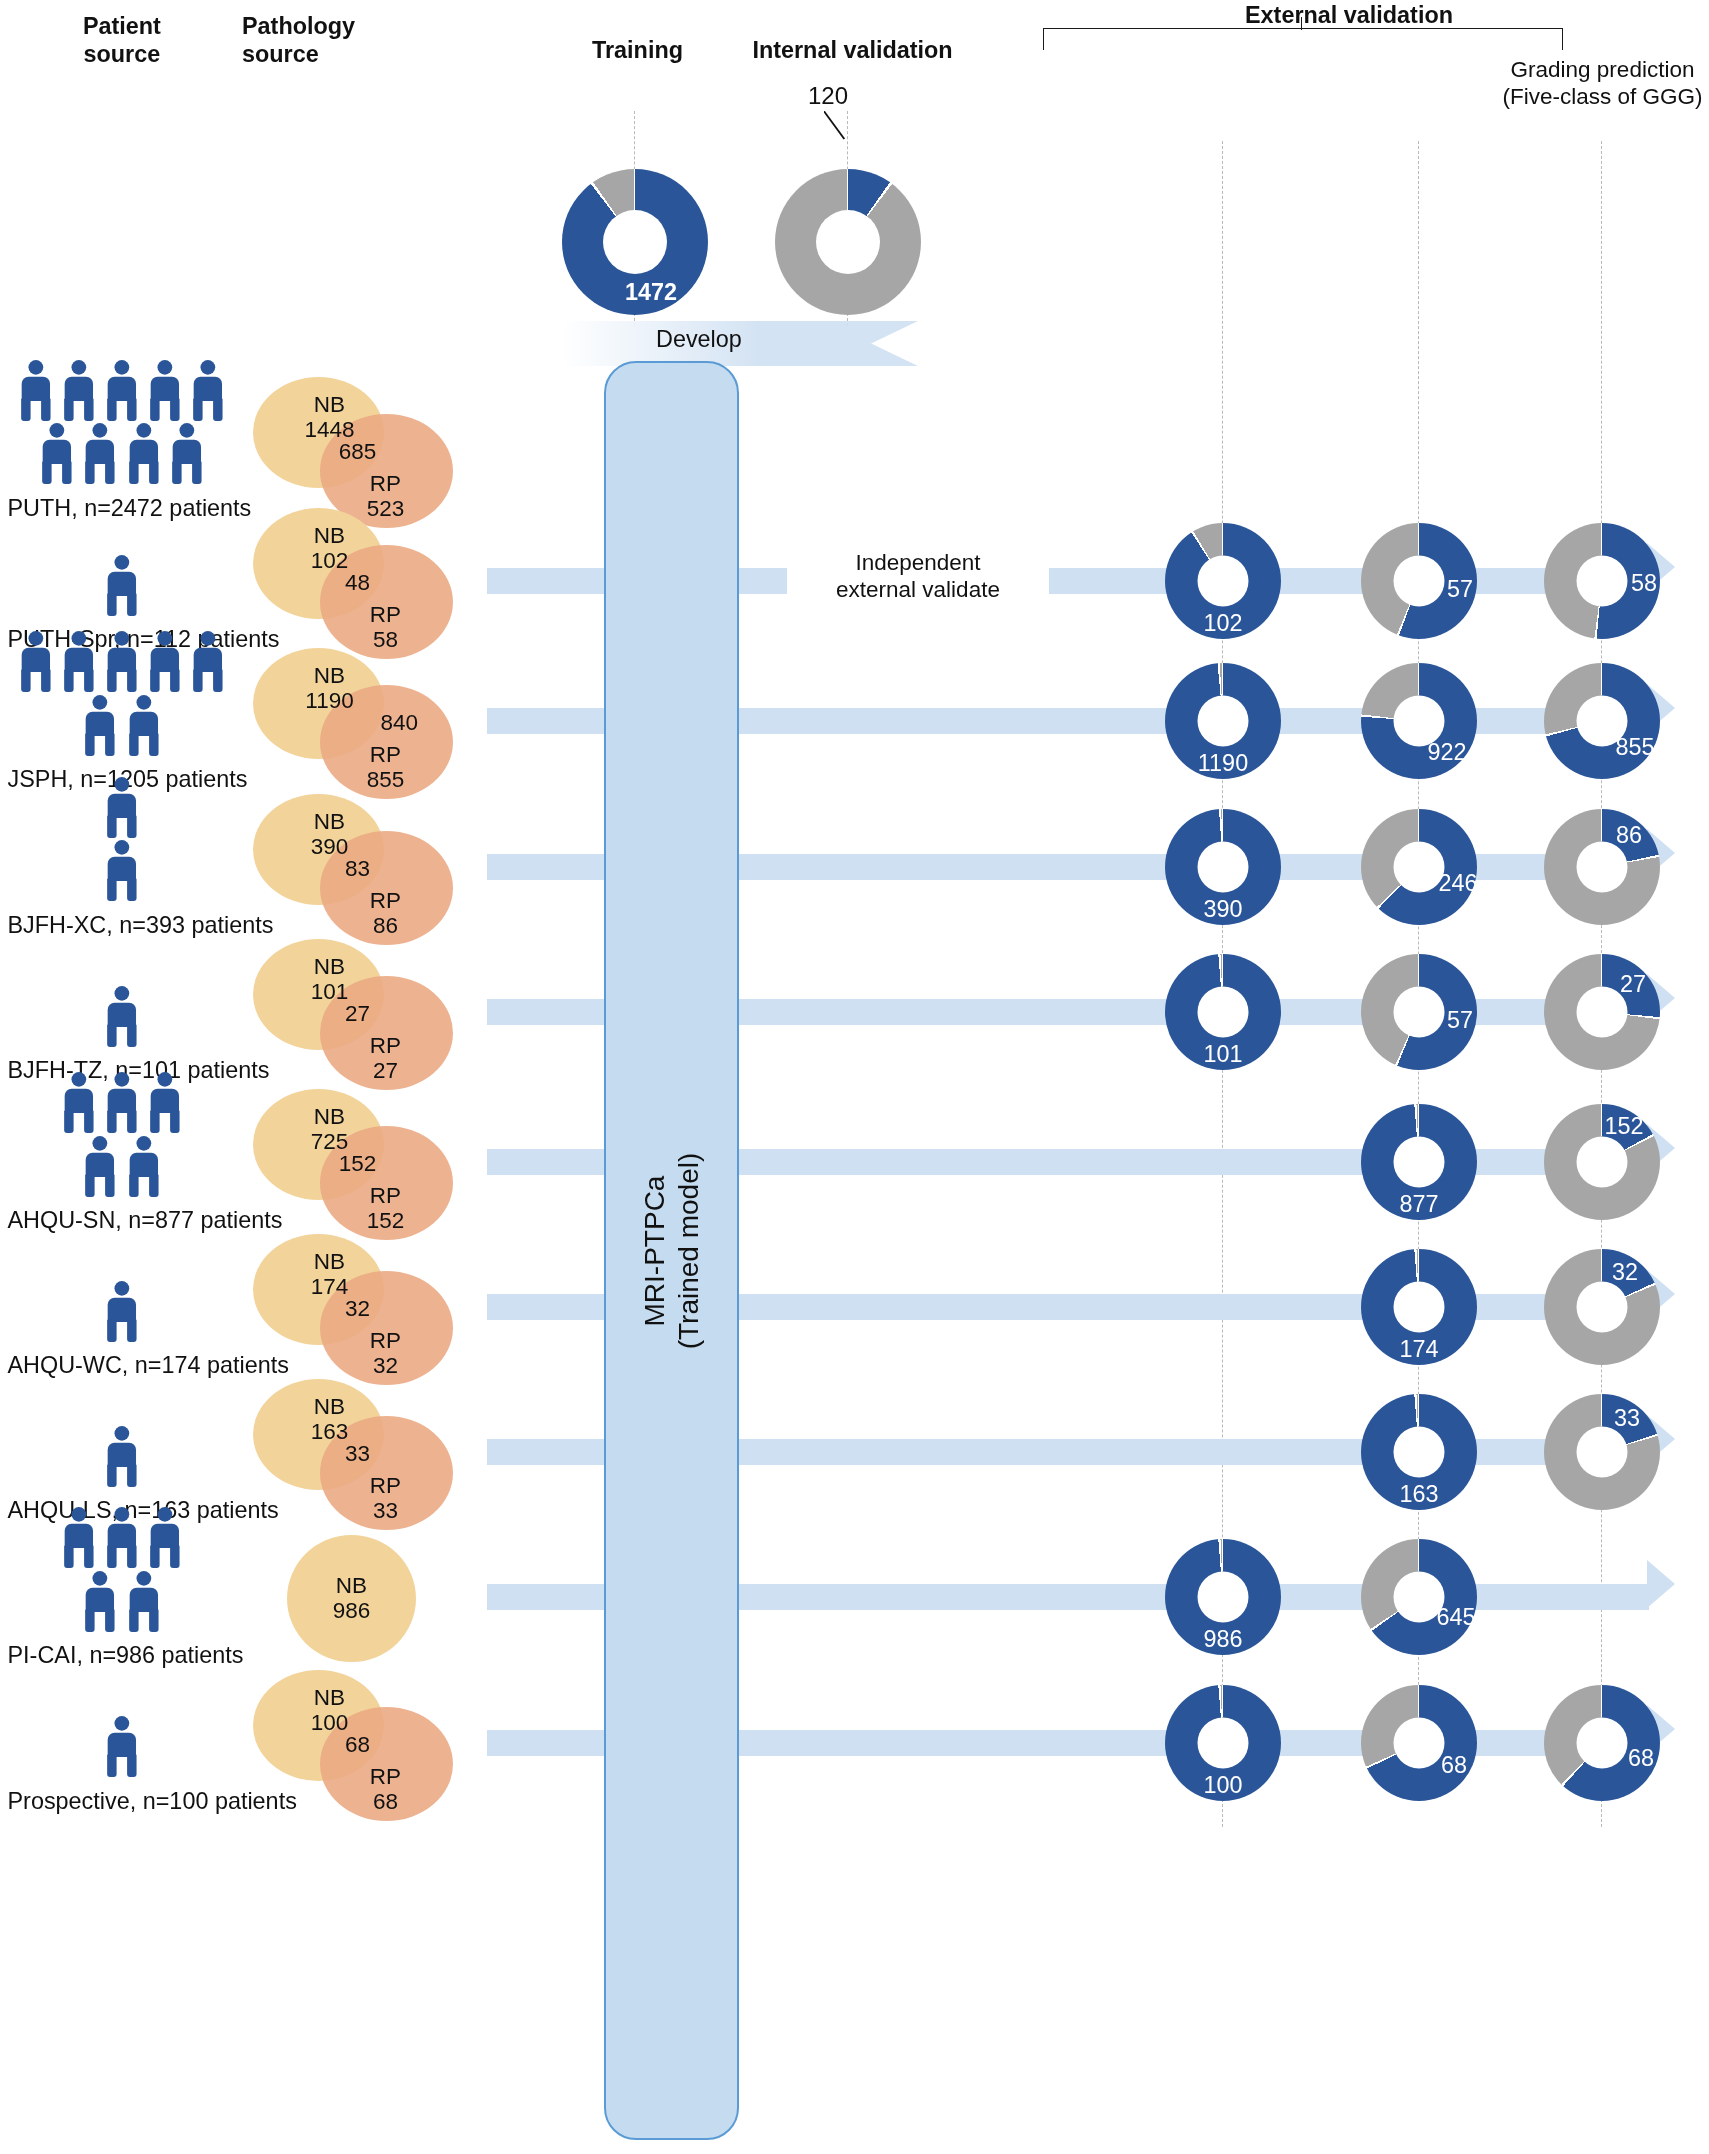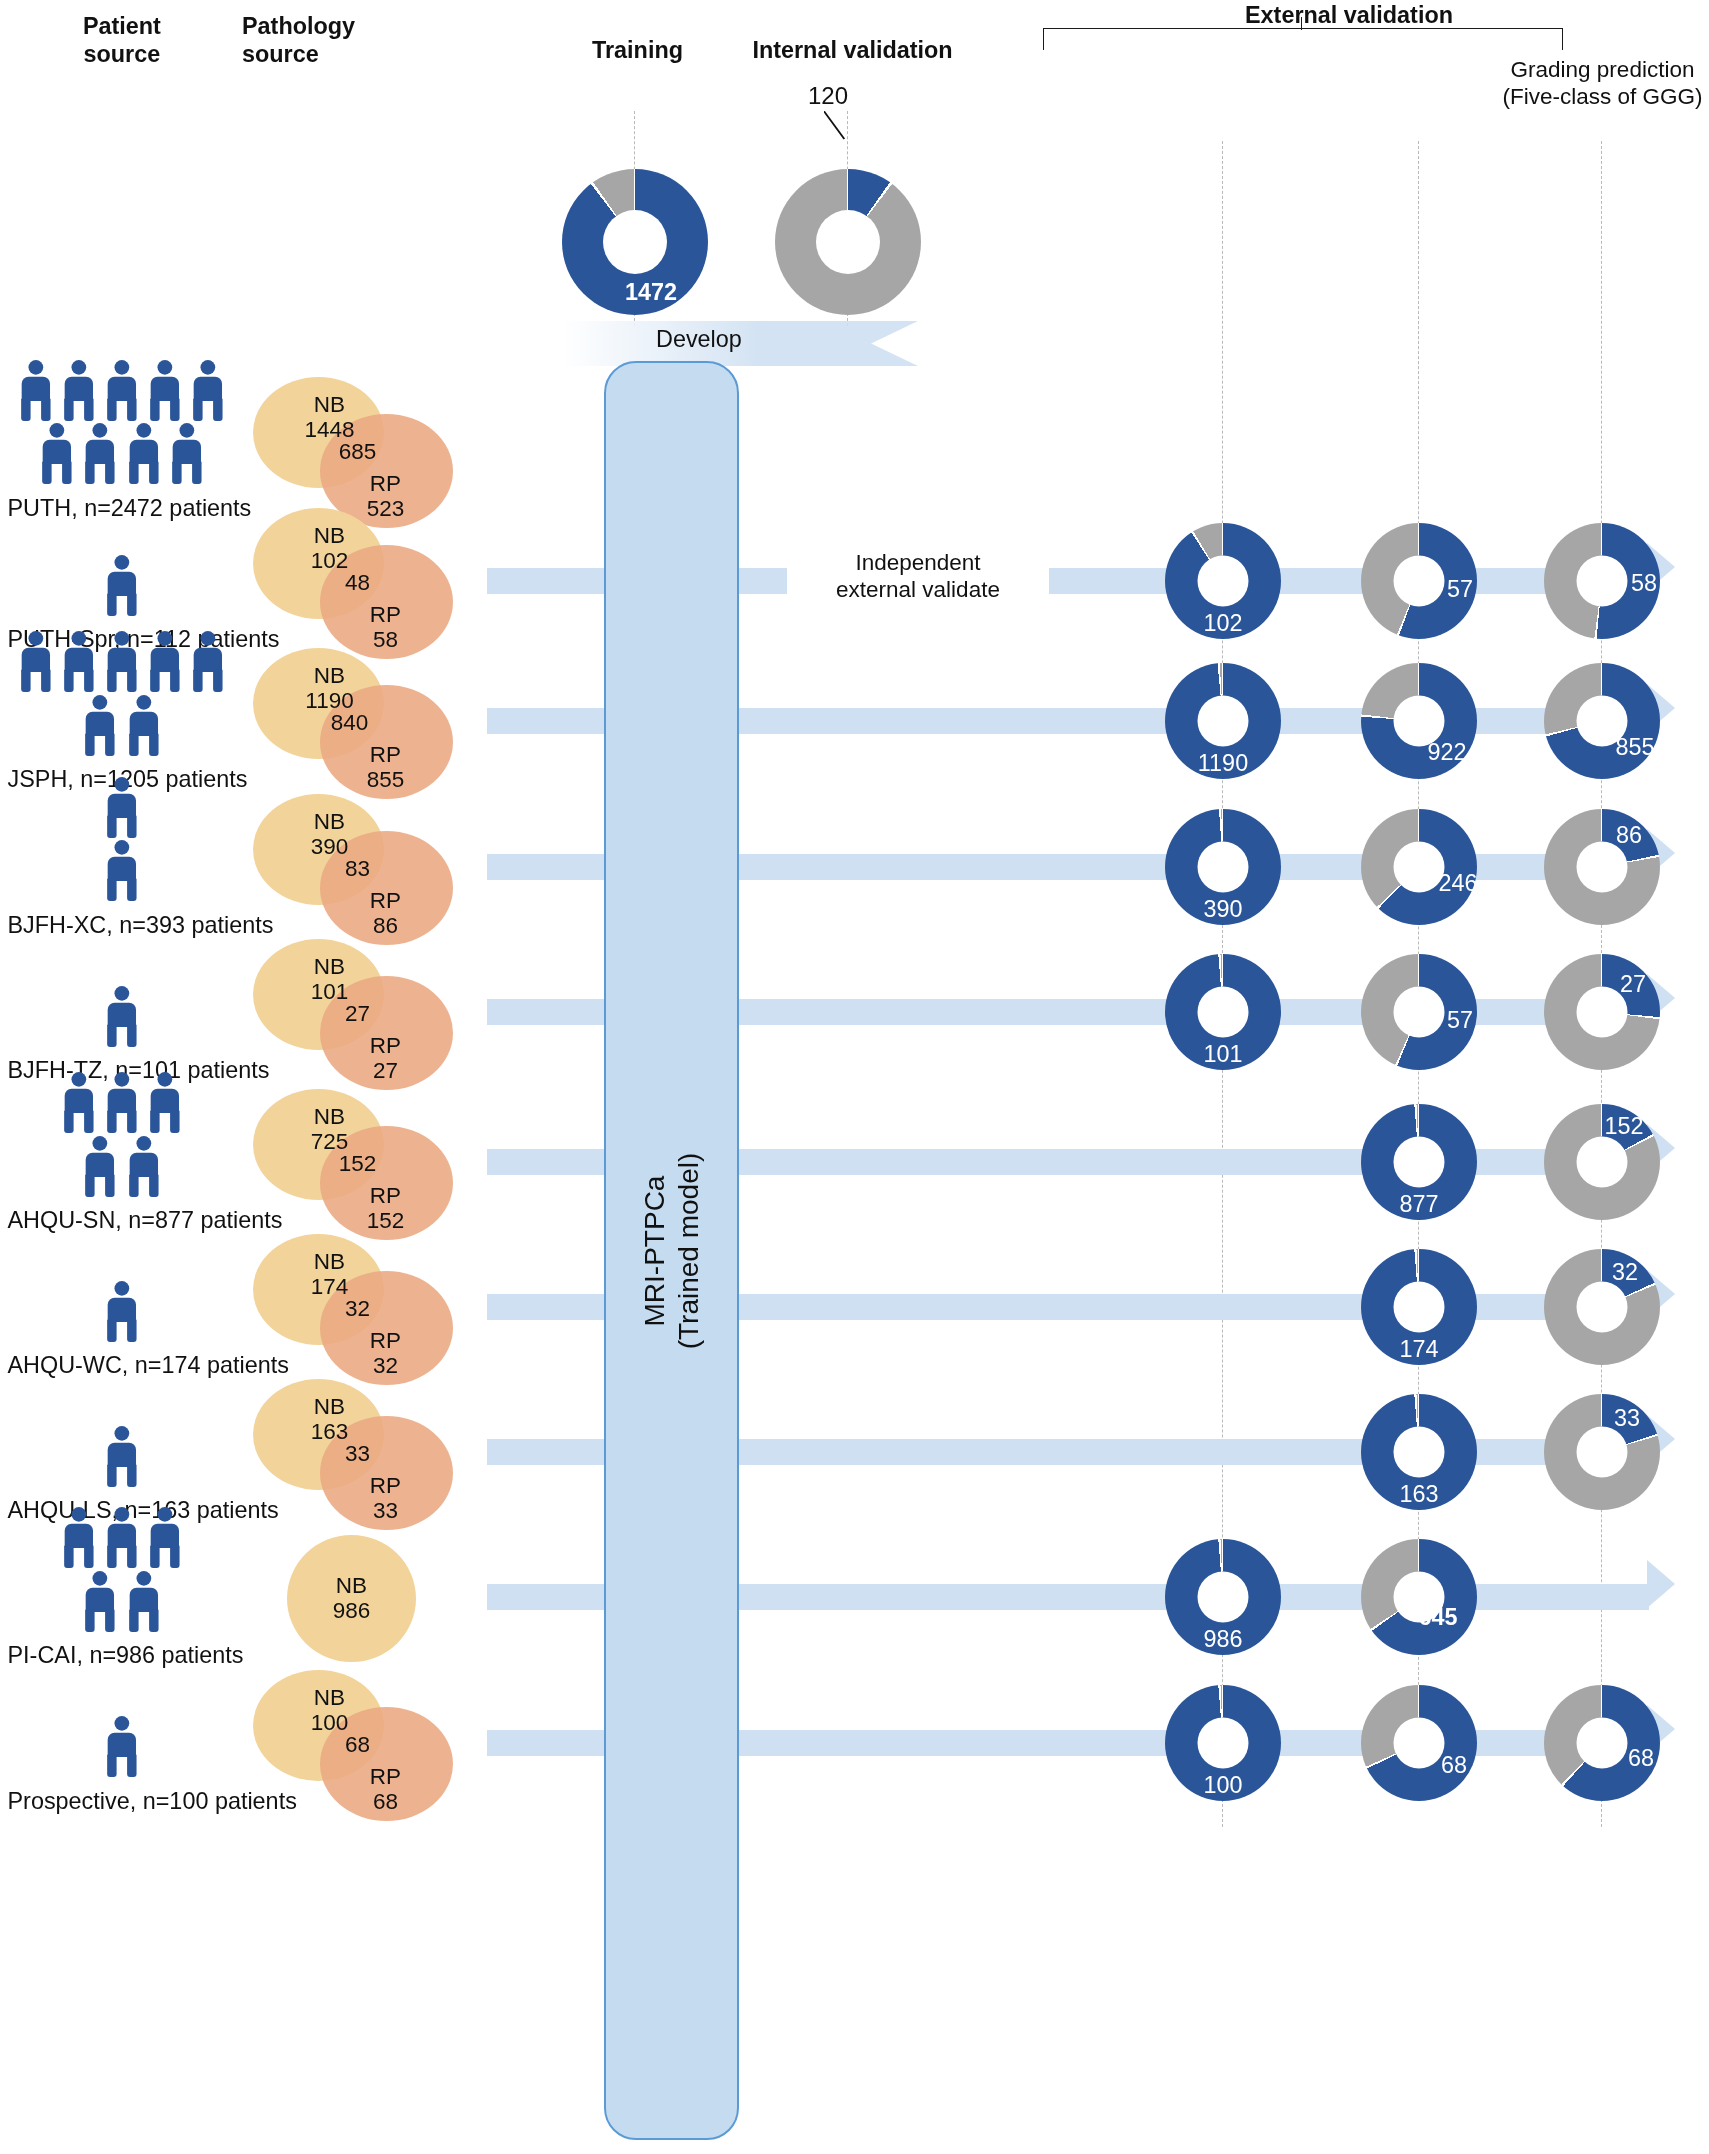--- a/index.html
+++ b/index.html
@@ -247,21 +247,21 @@
       <div class="legL"></div>
       <div class="legR"></div>
     </div>
     <div class="venn" style="left: 253px; top: 648px; width: 215px; height: 157px;">
       <div class="e nb" style="left: 0px; top: 0px; width: 131px; height: 111px;"></div>
       <div class="e rp" style="left: 67px; top: 37px; width: 133px; height: 114px;"></div>
       <div class="txt" style="left: 28px; top: 15px; width: 97px;">
         <div>NB</div>
         <div>1190</div>
       </div>
-      <div class="txt" style="left: 48px; top: 62px; width: 97px;">
+      <div class="txt" style="left: 68px; top: 62px; width: 97px; text-align: right;">
         <div>840</div>
       </div>
       <div class="txt" style="left: 84px; top: 94px; width: 97px;">
         <div>RP</div>
         <div>855</div>
       </div>
     </div>
     <div class="flowbar" style="left: 487px; top: 708px; width: 1162px;"></div>
     <div class="flowhead" style="left: 1647px; top: 684px;"></div>
     <div class="donut" style="left: 1165px; top: 663px; width: 116px; height: 116px; background: conic-gradient(rgb(42, 85, 153) 0deg, rgb(42, 85, 153) 354.58deg, rgb(255, 255, 255) 354.58deg, rgb(255, 255, 255) 356.78deg, rgb(166, 166, 166) 356.78deg, rgb(166, 166, 166) 358.9deg, rgb(255, 255, 255) 358.9deg, rgb(255, 255, 255) 360deg);">
@@ -513,21 +513,21 @@
       </div>
     </div>
     <div class="flowbar" style="left: 487px; top: 1584px; width: 1162px;"></div>
     <div class="flowhead" style="left: 1647px; top: 1560px;"></div>
     <div class="donut" style="left: 1165px; top: 1539px; width: 116px; height: 116px; background: conic-gradient(rgb(42, 85, 153) 0deg, rgb(42, 85, 153) 355.3deg, rgb(255, 255, 255) 355.3deg, rgb(255, 255, 255) 357.5deg, rgb(166, 166, 166) 357.5deg, rgb(166, 166, 166) 358.9deg, rgb(255, 255, 255) 358.9deg, rgb(255, 255, 255) 360deg);">
       <div class="hole" style="width: 51px; height: 51px;"></div>
       <div class="val" style="left: 58px; top: 100px; position: absolute; transform: translate(-50%, -50%);">986</div>
     </div>
     <div class="donut" style="left: 1361px; top: 1539px; width: 116px; height: 116px; background: conic-gradient(rgb(42, 85, 153) 0deg, rgb(42, 85, 153) 234.34deg, rgb(255, 255, 255) 234.34deg, rgb(255, 255, 255) 236.54deg, rgb(166, 166, 166) 236.54deg, rgb(166, 166, 166) 358.9deg, rgb(255, 255, 255) 358.9deg, rgb(255, 255, 255) 360deg);">
       <div class="hole" style="width: 51px; height: 51px;"></div>
-      <div class="val" style="left: 77px; top: 78px; position: absolute; transform: translate(-50%, -50%); font-weight: bold;">645</div>
+      <div class="val" style="left: 95px; top: 78px; position: absolute; transform: translate(-50%, -50%);">645</div>
     </div>
     <div style="left: 7.5px; top: 1788px; position: absolute; font-size: 23.4px; white-space: nowrap;">Prospective, n=100 patients</div>
     <div class="person" style="left: 104px; top: 1716px; width: 34px; height: 61px; transform: scale(1.05); transform-origin: left top;">
       <div class="head"></div>
       <div class="body"></div>
       <div class="legL"></div>
       <div class="legR"></div>
     </div>
     <div class="venn" style="left: 253px; top: 1670px; width: 215px; height: 157px;">
       <div class="e nb" style="left: 0px; top: 0px; width: 131px; height: 111px;"></div>

